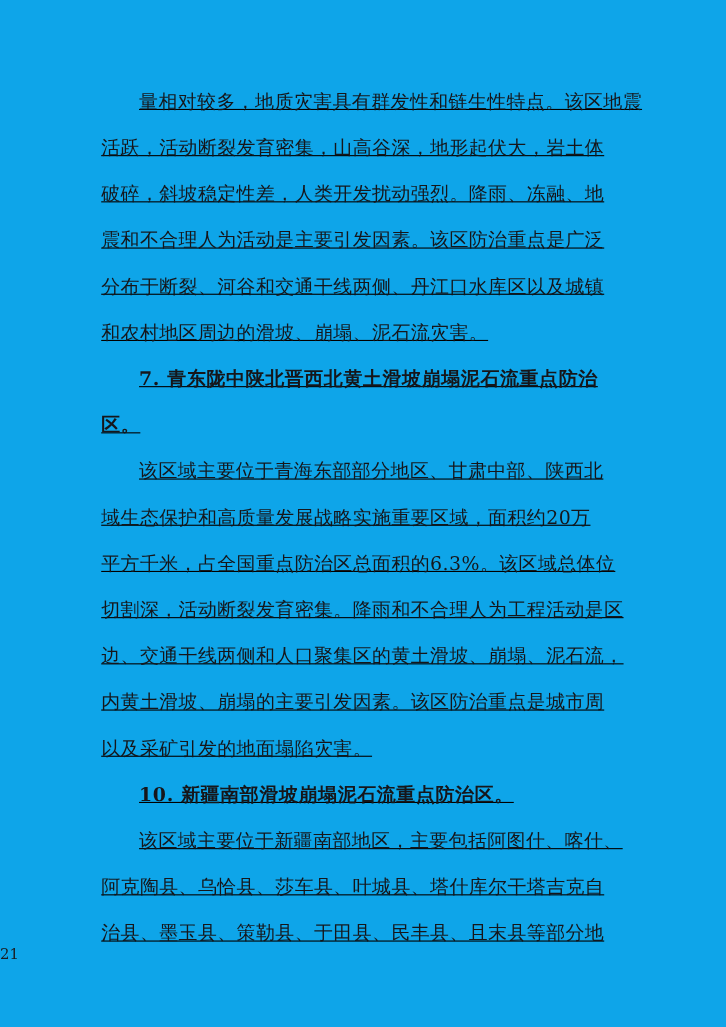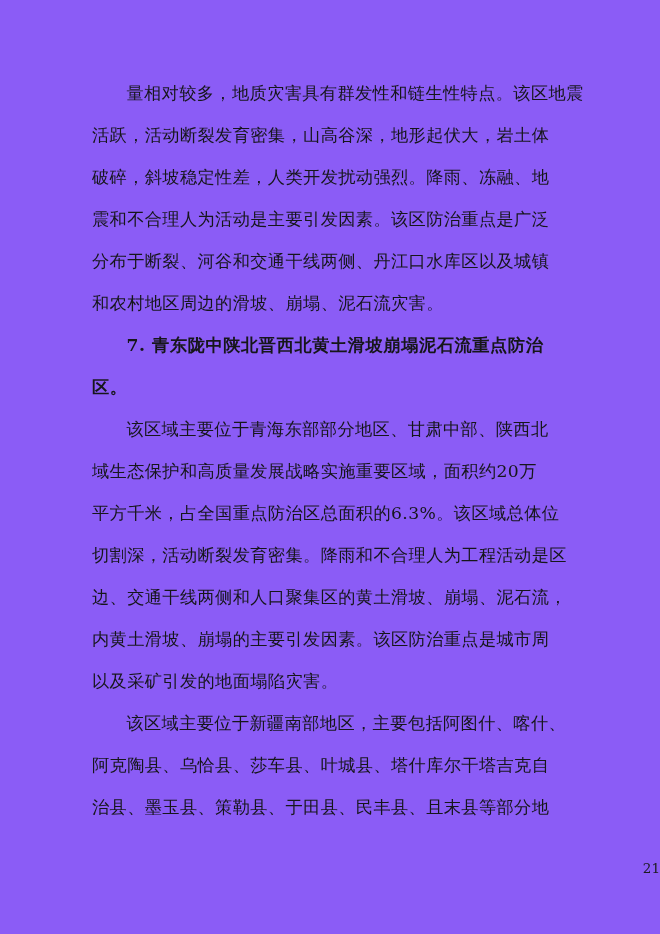--- a/index.html
+++ b/index.html
@@ -10,23 +10,24 @@
   body {
     width: 660px;
     height: 934px;
     overflow: hidden;
     font-family: "DejaVu Serif", "Liberation Serif", serif;
   }
   .page {
     position: relative;
     width: 660px;
     height: 934px;
-    background: #8b5cf6;
+    background: #0ea5e9;
     box-sizing: border-box;
     padding: 72px 74px 56px 92px;
+    text-decoration: underline;
   }
   .doc-body {
     font-size: 17.2px;
     line-height: 42px;
     color: #16161a;
     text-align: justify;
     text-justify: inter-ideograph;
     letter-spacing: 0.4px;
   }
   p {
@@ -46,21 +47,21 @@
   .heading-cont {
     font-weight: bold;
     text-indent: 0;
     letter-spacing: 0.6px;
   }
   .page-number {
     position: absolute;
     left: 0;
     right: 0;
     bottom: 58px;
-    text-align: right;
+    text-align: left;
     font-size: 13.5px;
     color: #1b1b1f;
     font-family: "DejaVu Serif", "Liberation Serif", serif;
   }
   .num-latin {
     font-family: "DejaVu Serif", "Liberation Serif", serif;
   }
 </style>
 </head>
 <body>
@@ -79,20 +80,21 @@
     <p class="heading-cont">区。</p>
 
     <p class="para">该区域主要位于青海东部部分地区、甘肃中部、陕西北</p>
     <p class="para-cont">域生态保护和高质量发展战略实施重要区域，面积约20万</p>
     <p class="para-cont">平方千米，占全国重点防治区总面积的6.3%。该区域总体位</p>
     <p class="para-cont">切割深，活动断裂发育密集。降雨和不合理人为工程活动是区</p>
     <p class="para-cont">边、交通干线两侧和人口聚集区的黄土滑坡、崩塌、泥石流，</p>
     <p class="para-cont">内黄土滑坡、崩塌的主要引发因素。该区防治重点是城市周</p>
     <p class="para-cont">以及采矿引发的地面塌陷灾害。</p>
 
+    <p class="heading">10. 新疆南部滑坡崩塌泥石流重点防治区。</p>
 
     <p class="para">该区域主要位于新疆南部地区，主要包括阿图什、喀什、</p>
     <p class="para-cont">阿克陶县、乌恰县、莎车县、叶城县、塔什库尔干塔吉克自</p>
     <p class="para-cont">治县、墨玉县、策勒县、于田县、民丰县、且末县等部分地</p>
 
   </div>
 
   <div class="page-number num-latin">21</div>
 </div>
 

